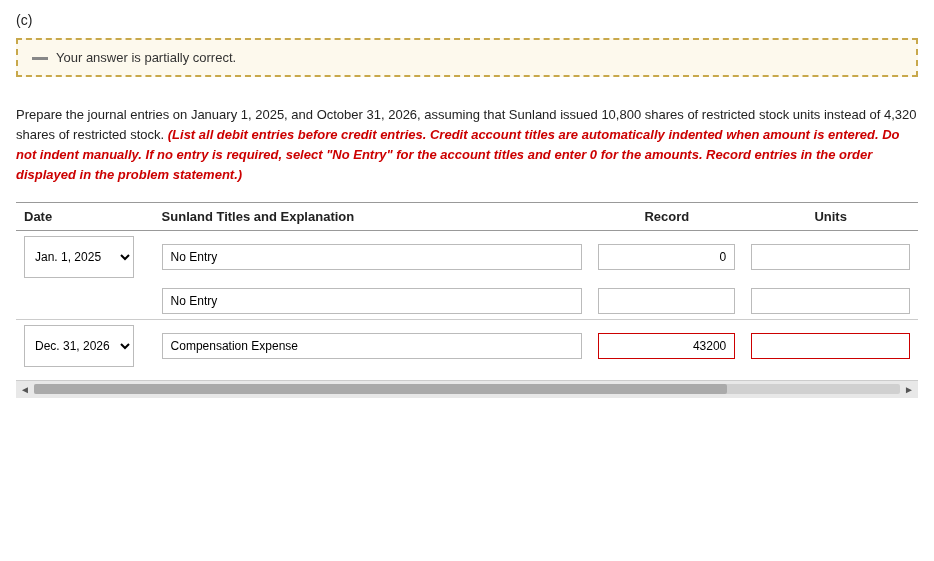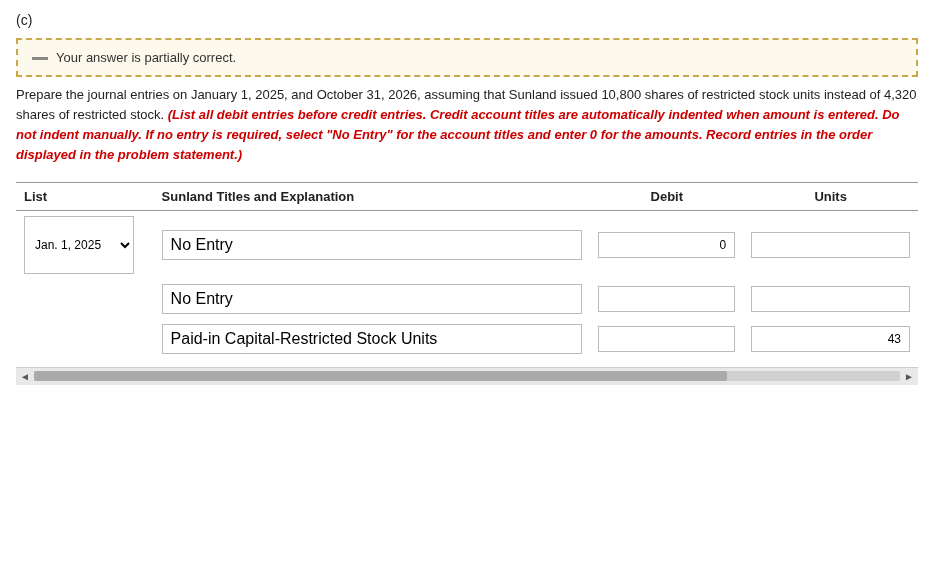--- a/index.html
+++ b/index.html
@@ -20,21 +20,21 @@
       font-size: 14px;
       font-weight: normal;
       margin-bottom: 10px;
       color: #222;
     }
 
     .partial-correct-box {
       border: 2px dashed #c8a84b;
       background: #fdf9ed;
       padding: 10px 14px;
-      margin-bottom: 8px;
+      margin-bottom: 28px;
       display: flex;
       align-items: center;
       gap: 8px;
     }
 
     .partial-correct-box .dash-icon {
       display: inline-block;
       width: 16px;
       height: 3px;
       background: #888;
@@ -99,33 +99,33 @@
     .debit-cell {
       width: 140px;
     }
 
     .credit-cell {
       width: 160px;
     }
 
     .date-select {
       width: 110px;
-      padding: 20px 6px;
+      padding: 12px 6px;
       border: 1px solid #bbb;
       background: #fff;
       font-size: 12px;
       cursor: pointer;
     }
 
     .account-input {
       width: 100%;
       padding: 5px 8px;
       border: 1px solid #bbb;
       background: #fff;
-      font-size: 16px;
+      font-size: 12px;
     }
 
     .amount-input {
       width: 100%;
       padding: 5px 8px;
       border: 1px solid #bbb;
       background: #fff;
       font-size: 12px;
       text-align: right;
     }
@@ -184,44 +184,44 @@
   </div>
 
   <div class="instructions">
     <span>Prepare the journal entries on January 1, 2025, and October 31, 2026, assuming that Sunland issued 10,800 shares of restricted stock units instead of 4,320 shares of restricted stock.</span>
     <span class="red-italic">(List all debit entries before credit entries. Credit account titles are automatically indented when amount is entered. Do not indent manually. If no entry is required, select "No Entry" for the account titles and enter 0 for the amounts. Record entries in the order displayed in the problem statement.)</span>
   </div>
 
   <table class="journal-table">
     <thead>
       <tr>
-        <th class="date-col">List</th>
+        <th class="date-col">Date</th>
         <th class="account-col">Sunland Titles and Explanation</th>
-        <th class="debit-col" style="text-align:center;">Debit</th>
+        <th class="debit-col" style="text-align:center;">Record</th>
         <th class="credit-col" style="text-align:center;">Units</th>
       </tr>
     </thead>
     <tbody id="journal-tbody">
     <tr>
           <td class="date-cell"><select class="date-select"><option>Jan. 1, 2025</option></select></td>
           <td class="account-cell"><input type="text" class="account-input" value="No Entry" style=""></td>
           <td class="debit-cell"><input type="text" class="amount-input" value="0" style=""></td>
           <td class="credit-cell"><input type="text" class="amount-input" style=""></td>
         </tr>
         <tr>
           <td class="date-cell"></td>
           <td class="account-cell"><input type="text" class="account-input" value="No Entry" style=""></td>
           <td class="debit-cell"><input type="text" class="amount-input" style=""></td>
           <td class="credit-cell"><input type="text" class="amount-input" style=""></td>
         </tr>
-        <tr>
-          <td class="date-cell"></td>
-          <td class="account-cell"><input type="text" class="account-input" value="Paid-in Capital-Restricted Stock Units" style=""></td>
-          <td class="debit-cell"><input type="text" class="amount-input" style=""></td>
-          <td class="credit-cell"><input type="text" class="amount-input" value="43" style=""></td>
+        <tr style="border-top: 1px solid rgb(204, 204, 204);">
+          <td class="date-cell"><select class="date-select"><option>Dec. 31, 2026</option></select></td>
+          <td class="account-cell"><input type="text" class="account-input" value="Compensation Expense" style=""></td>
+          <td class="debit-cell"><input type="text" class="amount-input red-border" value="43200" style=""></td>
+          <td class="credit-cell"><input type="text" class="amount-input red-border" style=""></td>
         </tr>
       </tbody>
   </table>
 
   <div class="bottom-scrollbar">
     <span class="scroll-arrow">◄</span>
     <div class="scroll-thumb-container">
       <div class="scroll-thumb"></div>
     </div>
     <span class="scroll-arrow">►</span>

